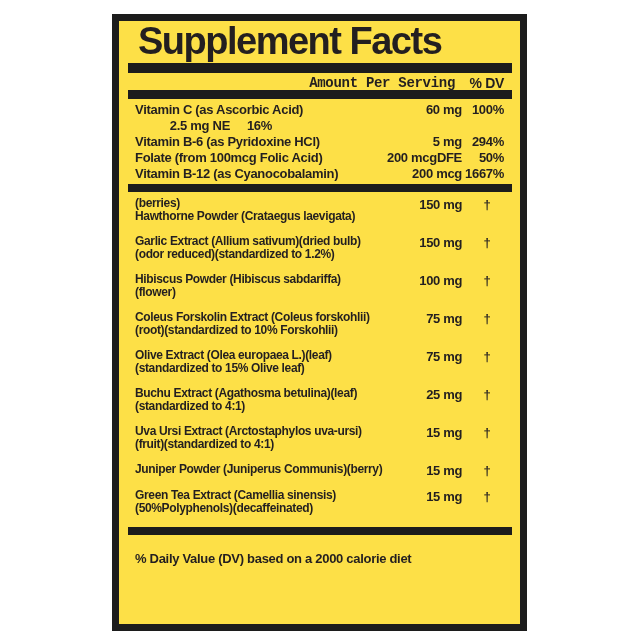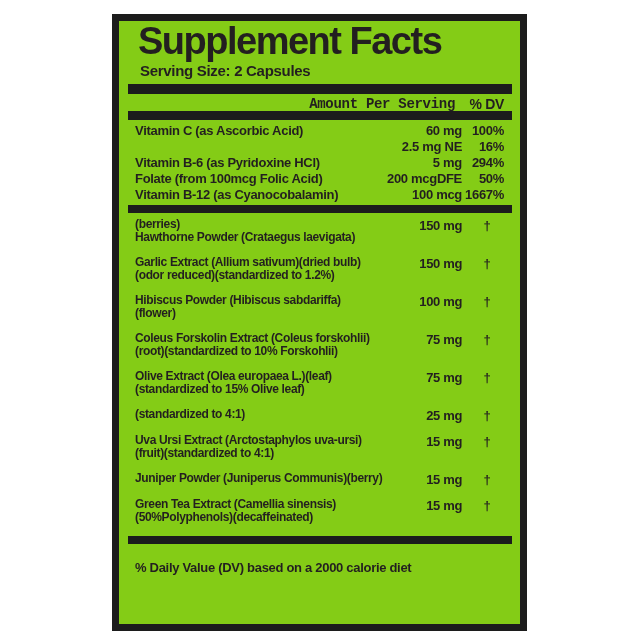--- a/index.html
+++ b/index.html
@@ -2,21 +2,21 @@
 <html><head>
 <meta charset="utf-8">
 <style>
   * { margin:0; padding:0; box-sizing:border-box; }
   html,body { width:640px; height:640px; background:#ffffff; overflow:hidden; }
   body { font-family:"Liberation Sans", sans-serif; color:#231f20; }
 
   .panel {
     position:absolute; left:112px; top:14px;
     width:415px; height:617px;
-    border:7px solid #1c1c1c; background:#84cc16;
+    border:7px solid #1c1c1c; background:#fde047;
   }
   .inner { width:100%; height:100%; padding:2px 8px 0 9px; }
 
   .title {
     font-size:38px; line-height:36px; font-weight:bold;
     letter-spacing:-1.5px; margin:0 0 3px 10px; white-space:nowrap;
   }
   .serving {
     font-size:15px; line-height:18px; font-weight:bold;
     letter-spacing:-0.3px; margin-left:12px; white-space:nowrap;
@@ -30,21 +30,21 @@
 
   .header-row {
     display:flex; align-items:center; height:17px; padding-top:2px;
     font-size:14px; font-weight:bold; letter-spacing:-0.3px;
   }
   .hspacer { flex:1; }
   .hamount { text-align:right; white-space:nowrap;font-family:Liberation Mono, monospace; }
   .hdv { width:57px; text-align:right; padding-right:8px; white-space:nowrap; }
 
   .vit-rows { padding:3px 0 2px 0; }
-  .row { display:flex; padding-left:7px; font-weight:bold;justify-content:flex-end; }
+  .row { display:flex; padding-left:7px; font-weight:bold; }
   .vit-row { font-size:13px; line-height:16px; letter-spacing:-0.3px; }
   .cell-name { flex:1; min-width:0; white-space:nowrap; }
   .cell-amt { width:95px; text-align:right; white-space:nowrap; }
   .cell-dv { width:50px; text-align:right; padding-right:8px; white-space:nowrap; }
   .cell-dv.center { text-align:center; padding-right:0; }
 
   .bot-rows { padding-top:5px; }
   .bot-row { font-size:12px; line-height:13px; letter-spacing:-0.35px; margin-bottom:12px; }
   .bot-row .cell-amt, .bot-row .cell-dv { font-size:13px; padding-top:1px; }
   .bot-row .name-line { white-space:nowrap; }
@@ -56,21 +56,20 @@
   .footnotes div { white-space:nowrap; }
 </style>
 </head>
 <body>
 
 <div class="panel">
   <div class="inner">
 
     <div class="title">Supplement Facts</div>
 
-    <div class="serving">Serving Size: 2 Capsules</div>
 
     <div class="bar bar-1"></div>
 
     <div class="header-row">
       <div class="hspacer"></div>
       <div class="hamount">Amount Per Serving</div>
       <div class="hdv">% DV</div>
     </div>
 
     <div class="bar bar-2"></div>
@@ -90,21 +89,21 @@
           <div class="cell-amt">5 mg</div>
           <div class="cell-dv">294%</div>
         </div>
         <div class="row vit-row">
           <div class="cell-name">Folate (from 100mcg Folic Acid)</div>
           <div class="cell-amt">200 mcgDFE</div>
           <div class="cell-dv">50%</div>
         </div>
         <div class="row vit-row">
           <div class="cell-name">Vitamin B-12 (as Cyanocobalamin)</div>
-          <div class="cell-amt">100 mcg</div>
+          <div class="cell-amt">200 mcg</div>
           <div class="cell-dv">1667%</div>
         </div>
       </div>
 
     <div class="bar bar-3"></div>
 
     <div class="bot-rows" id="botanical-rows">
         <div class="row bot-row">
           <div class="cell-name">
             <div class="name-line">(berries)</div>
@@ -140,20 +139,21 @@
         <div class="row bot-row">
           <div class="cell-name">
             <div class="name-line">Olive Extract (Olea europaea L.)(leaf)</div>
             <div class="name-line">(standardized to 15% Olive leaf)</div>
           </div>
           <div class="cell-amt">75 mg</div>
           <div class="cell-dv center">†</div>
         </div>
         <div class="row bot-row">
           <div class="cell-name">
+            <div class="name-line">Buchu Extract (Agathosma betulina)(leaf)</div>
             <div class="name-line">(standardized to 4:1)</div>
           </div>
           <div class="cell-amt">25 mg</div>
           <div class="cell-dv center">†</div>
         </div>
         <div class="row bot-row">
           <div class="cell-name">
             <div class="name-line">Uva Ursi Extract (Arctostaphylos uva-ursi)</div>
             <div class="name-line">(fruit)(standardized to 4:1)</div>
           </div>

